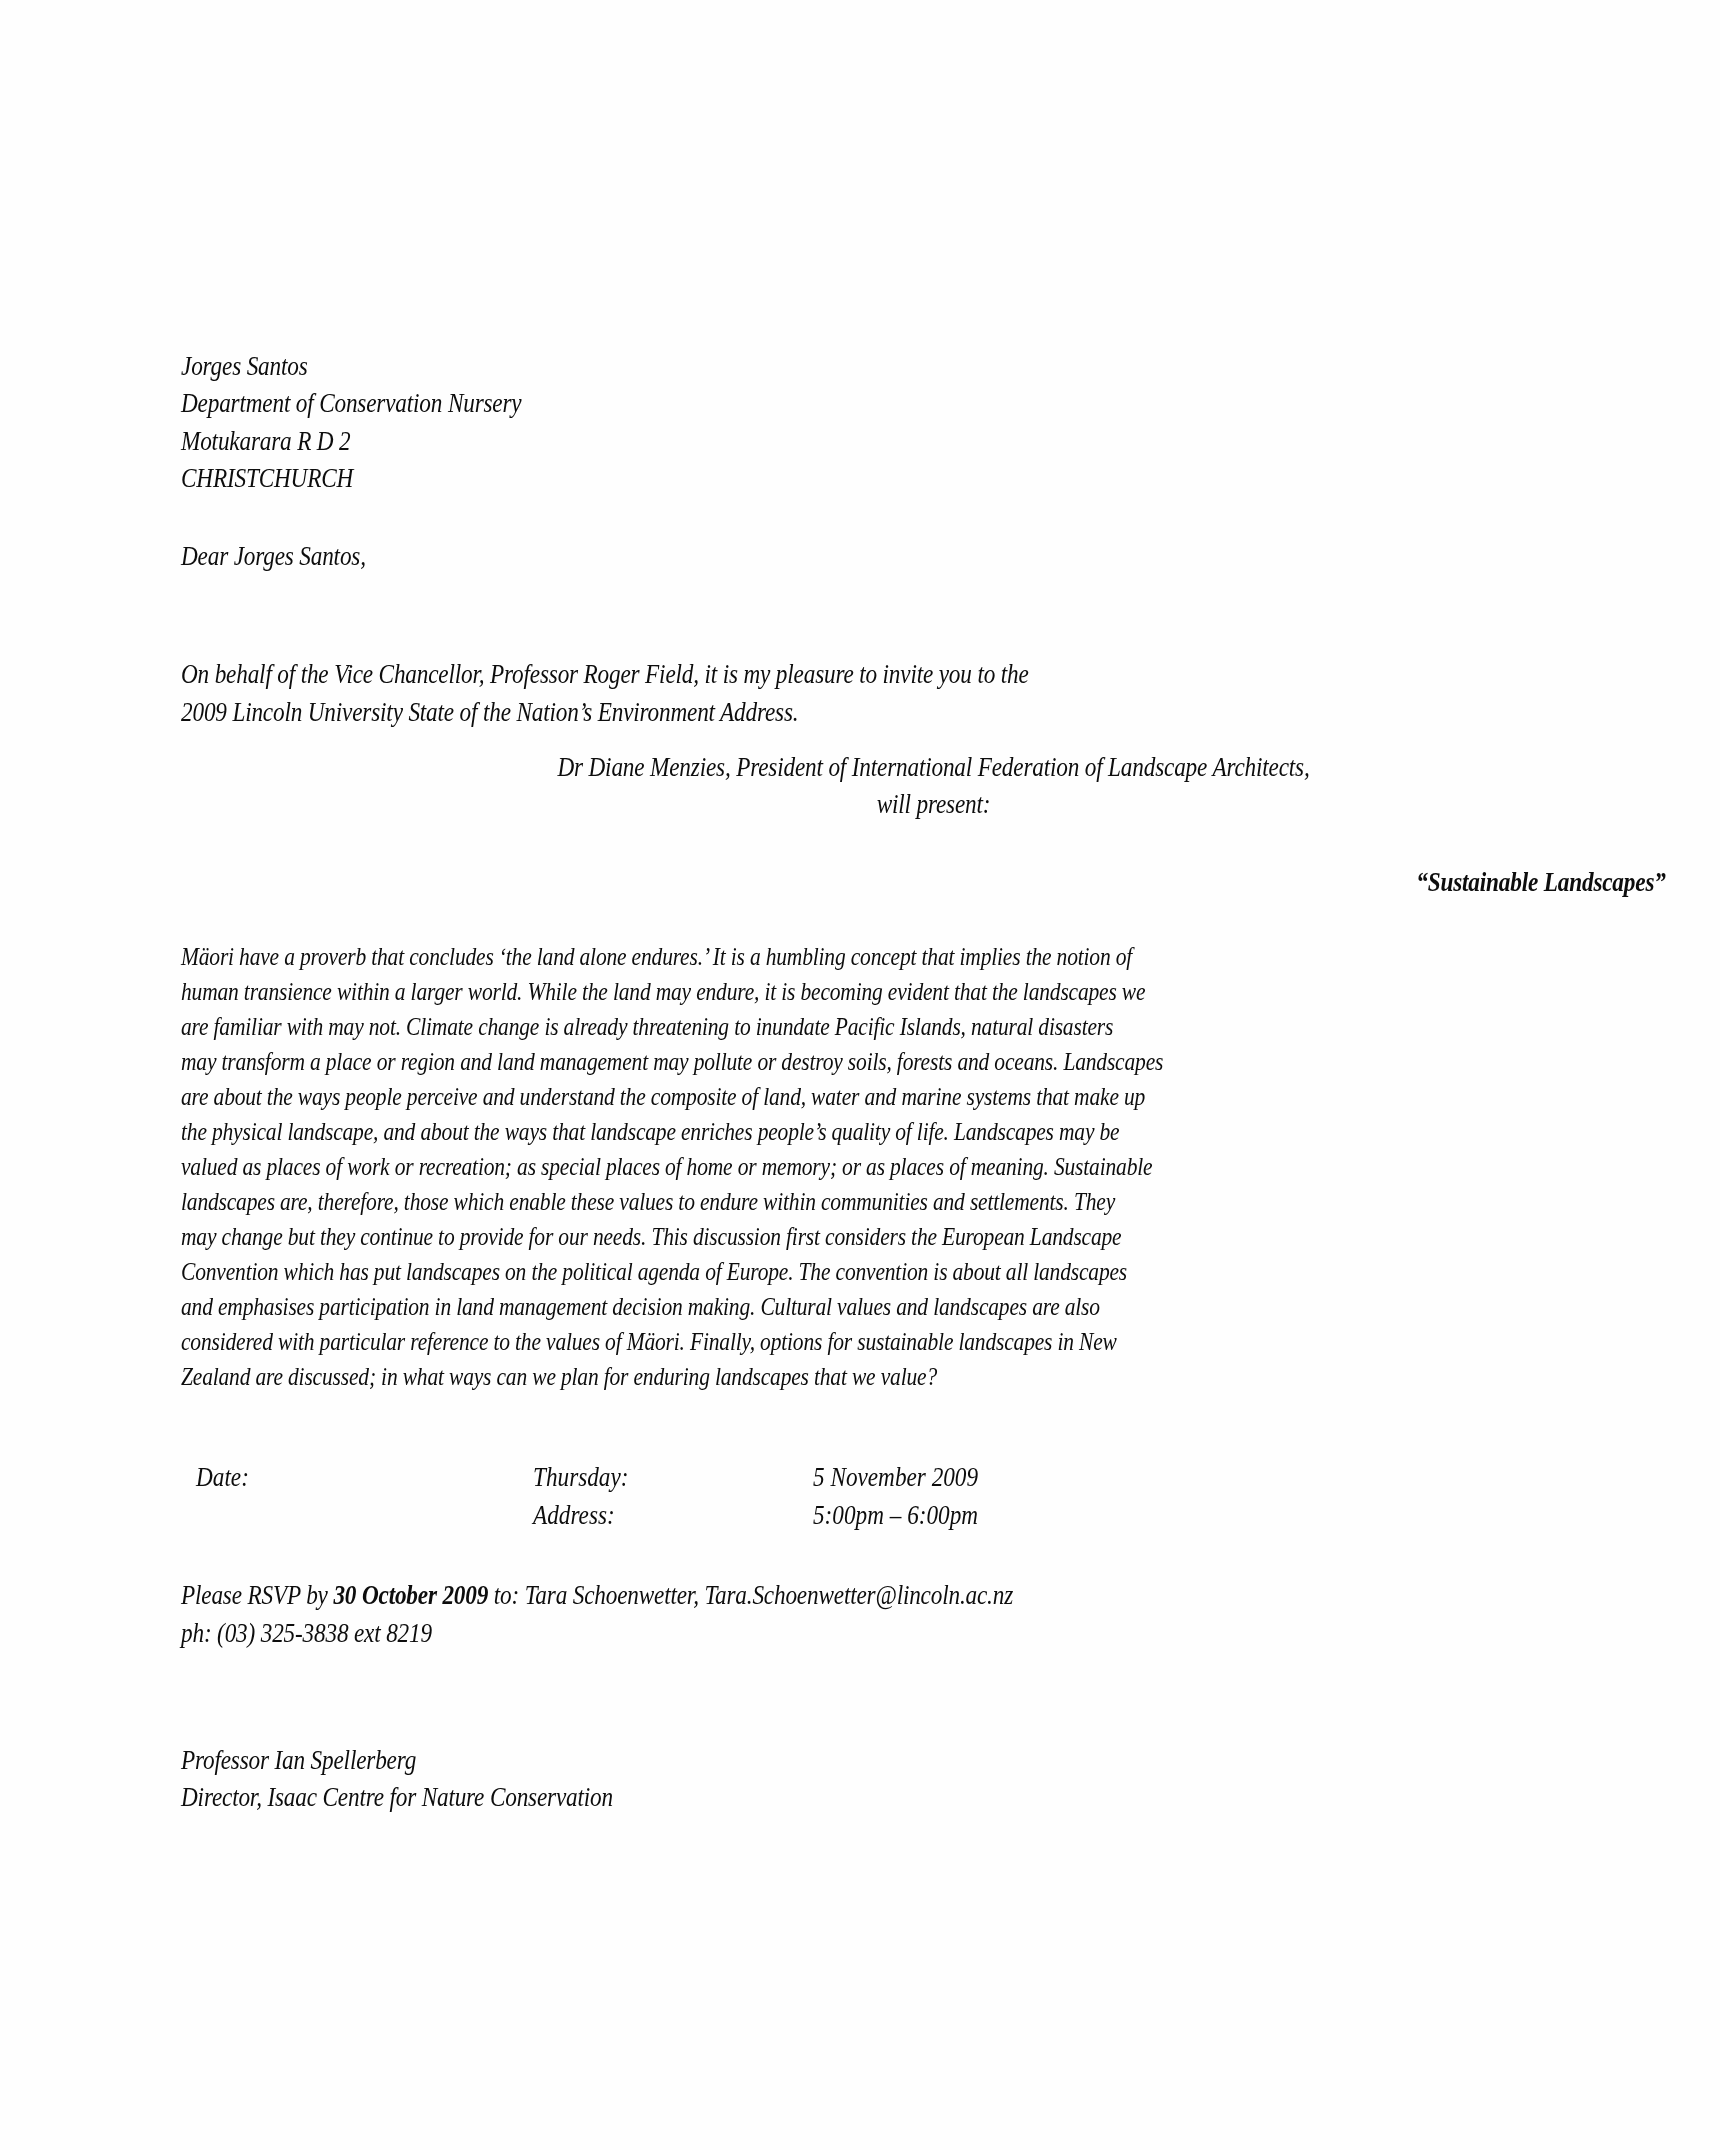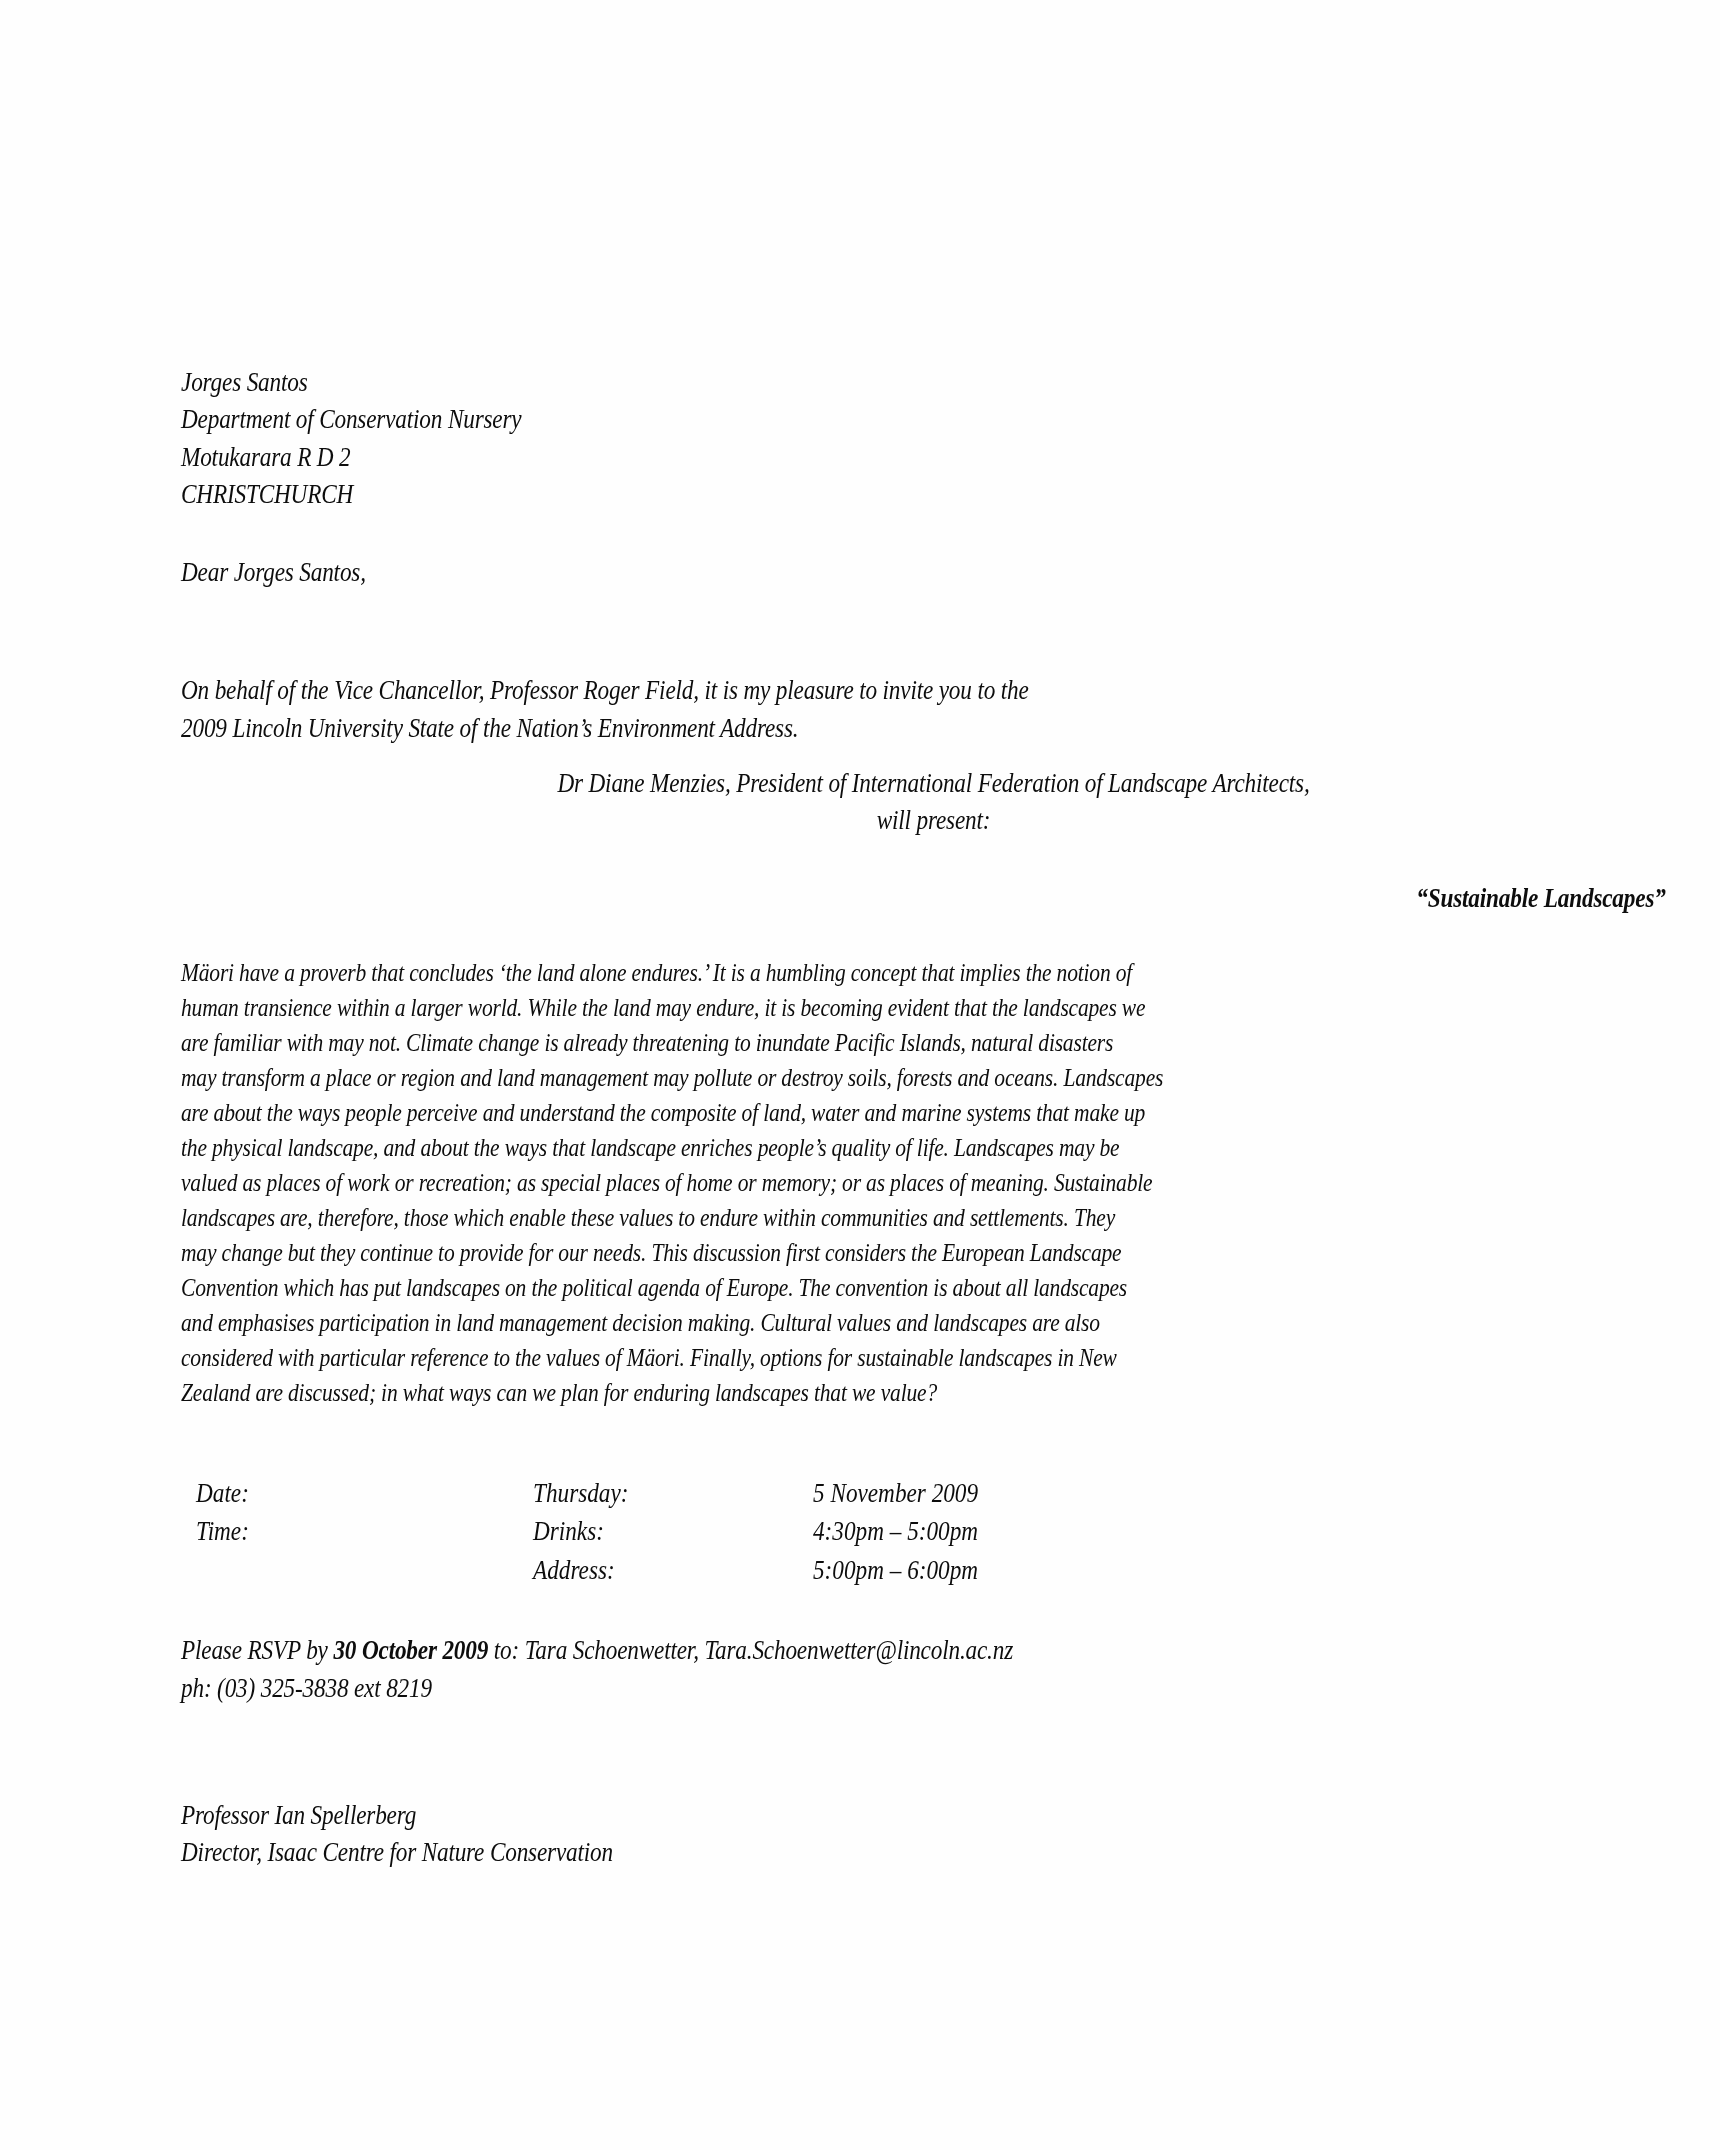--- a/index.html
+++ b/index.html
@@ -17,21 +17,21 @@
     box-sizing: border-box;
     font-family: "Liberation Serif", "DejaVu Serif", serif;
     color: #0d0d0d;
     overflow: hidden;
   }
 
   
   .sheet {
     position: absolute;
     left: 181px;
-    top: 364px;
+    top: 348px;
     width: 1333px;
   }
 
   
   .script {
     font-family: "Liberation Serif", "DejaVu Serif", serif;
     font-style: italic;
     font-size: 27px;
     line-height: 1.38;
     letter-spacing: -0.2px;
@@ -183,25 +183,20 @@
     </div>
 
     <table class="details">
       <tbody>
           <tr>
         <td class="col-label"><span class="cell-inner">Date:</span></td>
         <td class="col-mid"><span class="cell-inner">Thursday:</span></td>
         <td class="col-value"><span class="cell-inner">5 November 2009</span></td>
       </tr>
       <tr>
-        <td class="col-label"><span class="cell-inner">Time:</span></td>
-        <td class="col-mid"><span class="cell-inner">Drinks:</span></td>
-        <td class="col-value"><span class="cell-inner">4:30pm – 5:00pm</span></td>
-      </tr>
-      <tr>
         <td class="col-label"><span class="cell-inner"></span></td>
         <td class="col-mid"><span class="cell-inner">Address:</span></td>
         <td class="col-value"><span class="cell-inner">5:00pm – 6:00pm</span></td>
       </tr>
     </tbody>
       </table>
 
     <div class="rsvp script">
       <span class="rsvp-line"><span>Please RSVP by </span><b>30 October 2009</b><span> to: Tara Schoenwetter, Tara.Schoenwetter@lincoln.ac.nz</span></span>
       <span class="rsvp-line">ph: (03) 325-3838 ext 8219</span>

